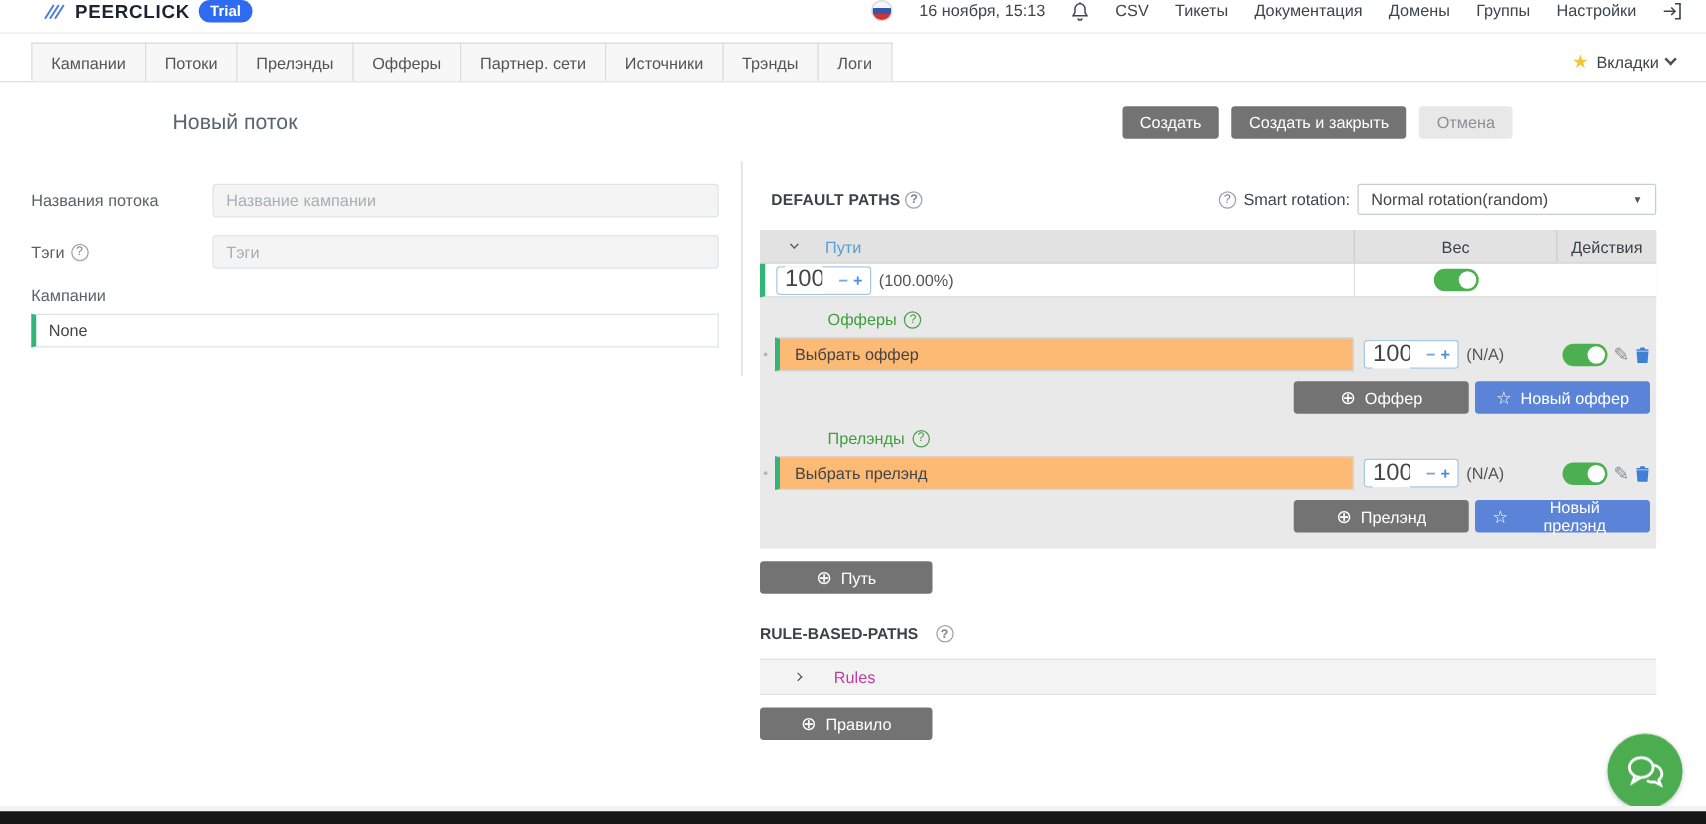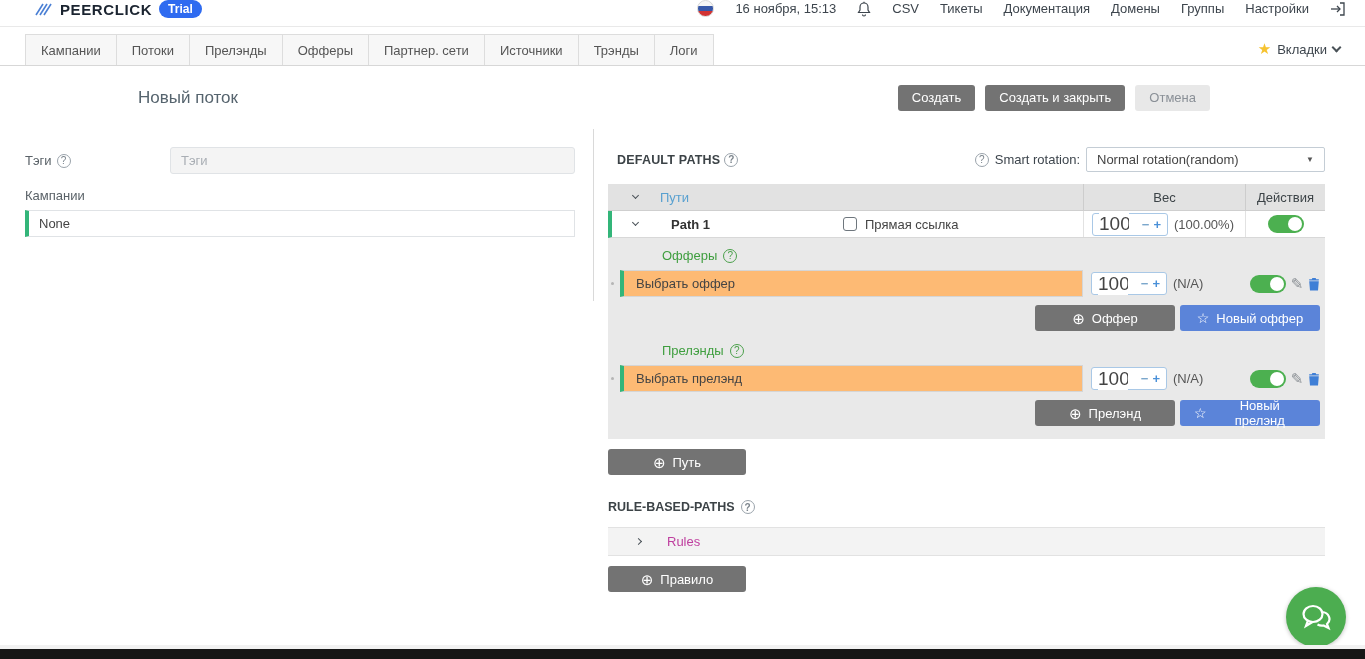--- a/index.html
+++ b/index.html
@@ -119,21 +119,21 @@
     color:#444; }
   .sub-row .wt-cell, .sub-row .act-cell { border-left:none; }
 
   .btn-row { display:flex; justify-content:flex-end; gap:5px; margin:8px 5px 12px 0; }
   .btn-row .btn { width:140px; }
   .pencil { color:#8a8f94; font-size:15px; cursor:pointer; }
   .trash { cursor:pointer; display:flex; }
 
   .add-btn { width:138px; margin-top:10px; }
   .rbp-title { margin-top:25px; font-weight:700; font-size:12.5px; color:#3c4347;
-    display:flex; align-items:center; gap:6px; }
+    display:flex; align-items:center; gap:14px; }
   .rules-row { margin-top:13px; height:29px; background:#f3f3f3;
     border-top:1px solid #e2e2e2; border-bottom:1px solid #e2e2e2; display:flex;
     align-items:center; }
   .rules-chev { margin-left:28px; }
   .rules-label { margin-left:26px; color:#bf3f9f; cursor:pointer; }
 
   
   .chat-fab { position:fixed; left:1286px; top:587px; width:60px; height:60px;
     border-radius:50%; background:#4cad50; display:flex; align-items:center;
     justify-content:center; cursor:pointer; box-shadow:0 1px 4px rgba(0,0,0,.25); }
@@ -224,20 +224,24 @@
     <button class="btn btn-green">Создать и закрыть</button>
     <button class="btn btn-gray">Отмена</button>
   </div>
 </div>
 
 <div class="content">
   <div class="v-divider"></div>
 
   <div class="left-panel">
     <div class="form-row">
+      <div class="form-label">Названия потока</div>
+      <input class="form-input" type="text" placeholder="Название кампании" style="">
+    </div>
+    <div class="form-row">
       <div class="form-label">
         <span>Тэги</span>
         <span class="q">?</span>
       </div>
       <input class="form-input" type="text" placeholder="Тэги" style="">
     </div>
     <div class="campaigns-label">Кампании</div>
     <div class="none-row">
       <span>None</span>
     </div>
@@ -265,26 +269,20 @@
       <div class="grid-row tbl-head">
         <div class="cell">
           <span class="chev small" style="margin-left:25px"></span>
           <span class="paths-link">Пути</span>
         </div>
         <div class="cell">Вес</div>
         <div class="cell">Действия</div>
       </div>
 
       <div class="grid-row path-row">
-        <div class="path-cell">
-          <span class="chev small" style="margin-left:21px"></span>
-          <span class="path-name" style="margin-left:25px">Path 1</span>
-          <span class="checkbox" style="margin-left:125px"></span>
-          <span class="cb-label">Прямая ссылка</span>
-        </div>
         <div class="wt-cell">
           <div class="stepper">
             <input type="text" value="100" style="">
             <span class="step-minus">−</span>
             <span class="step-plus">+</span>
           </div>
           <span class="pct">(100.00%)</span>
         </div>
         <div class="act-cell">
           <span class="toggle"></span>

